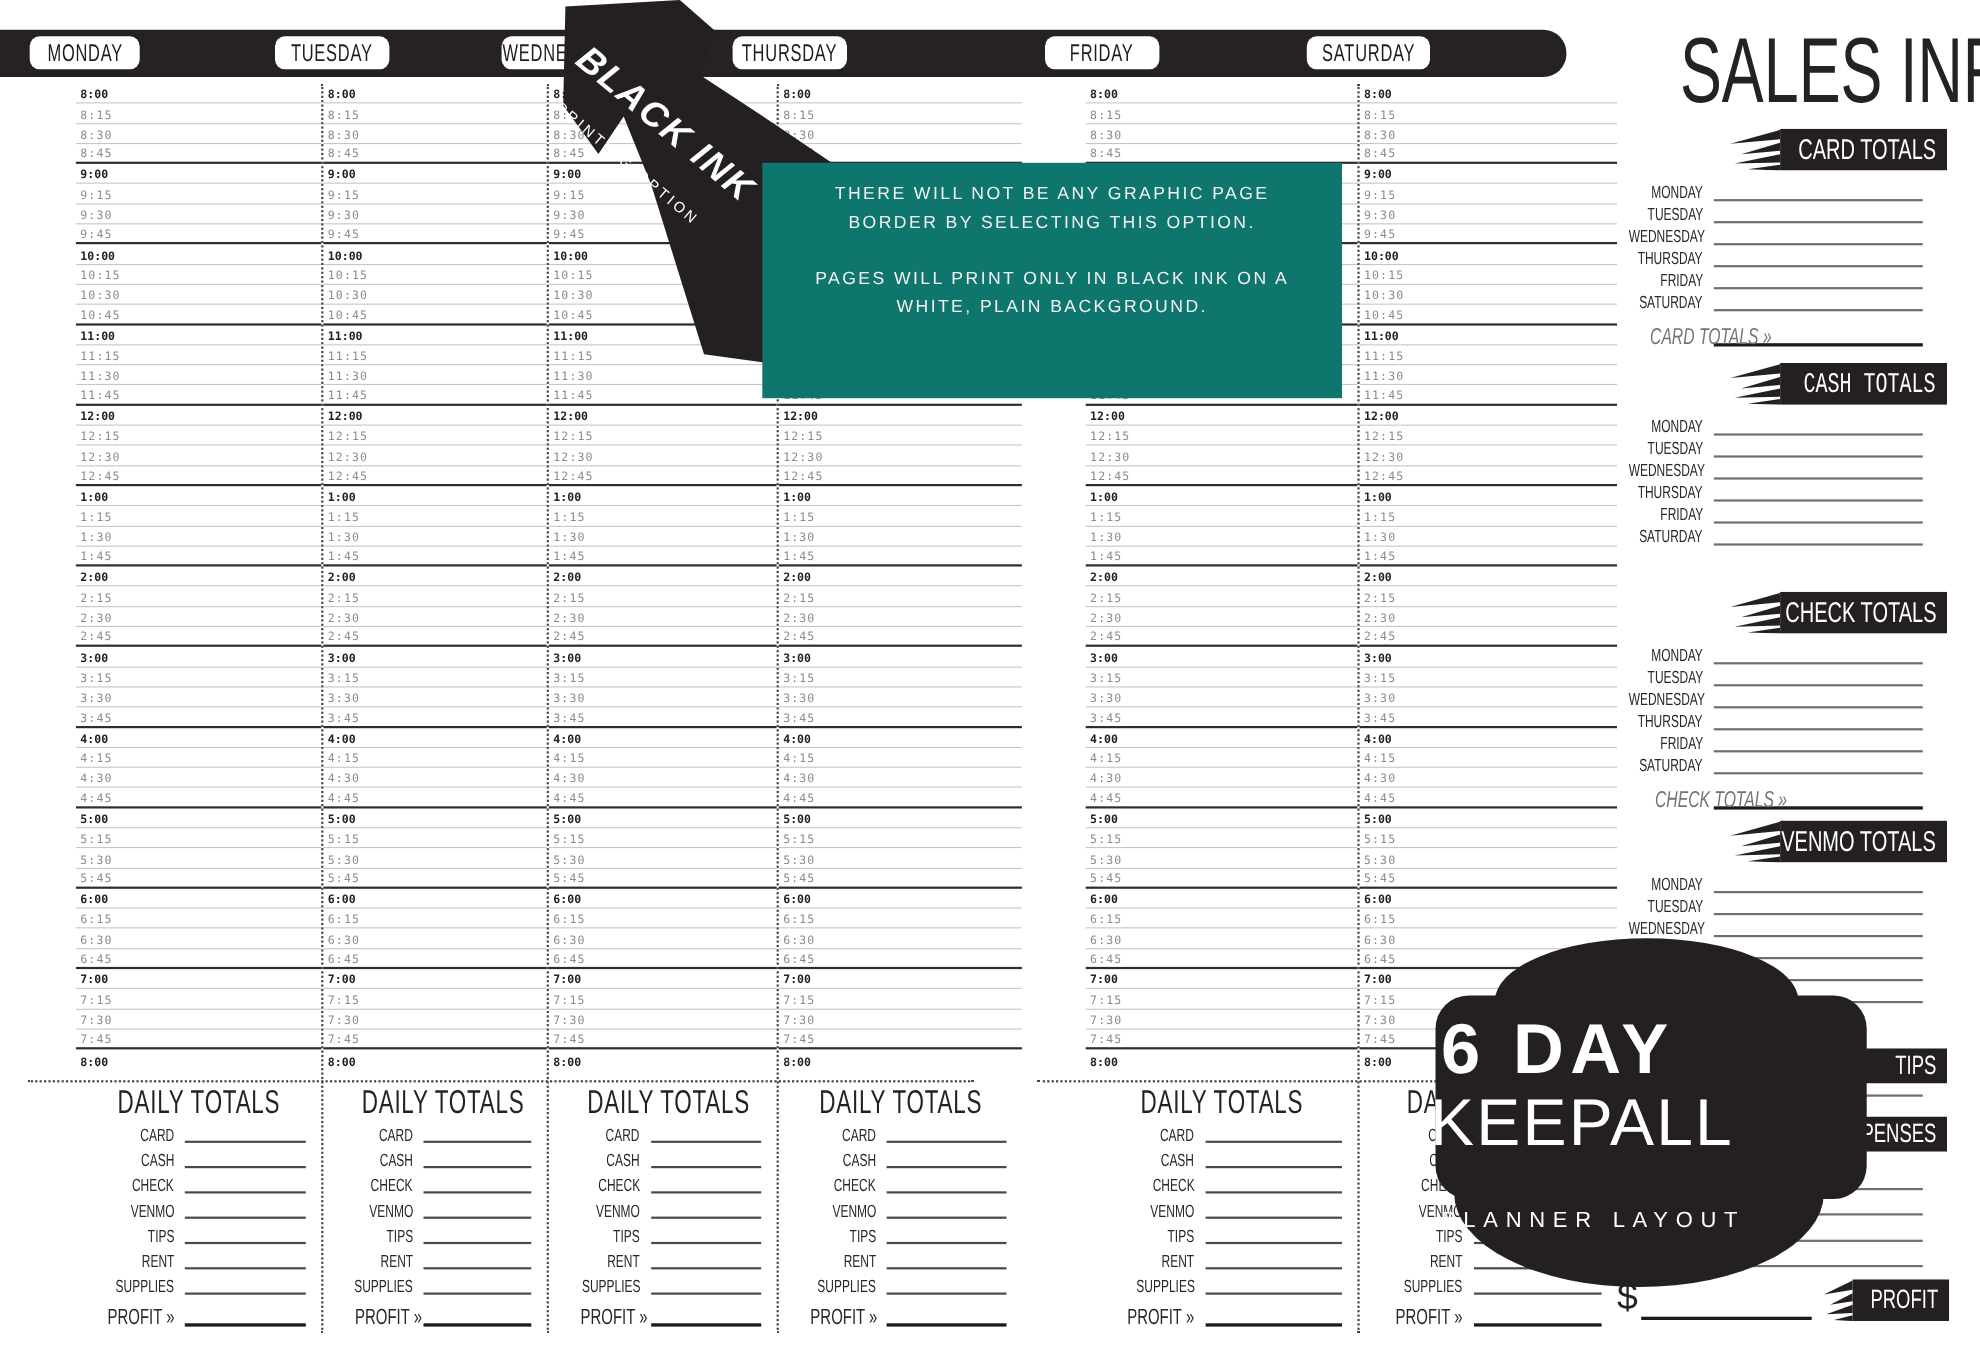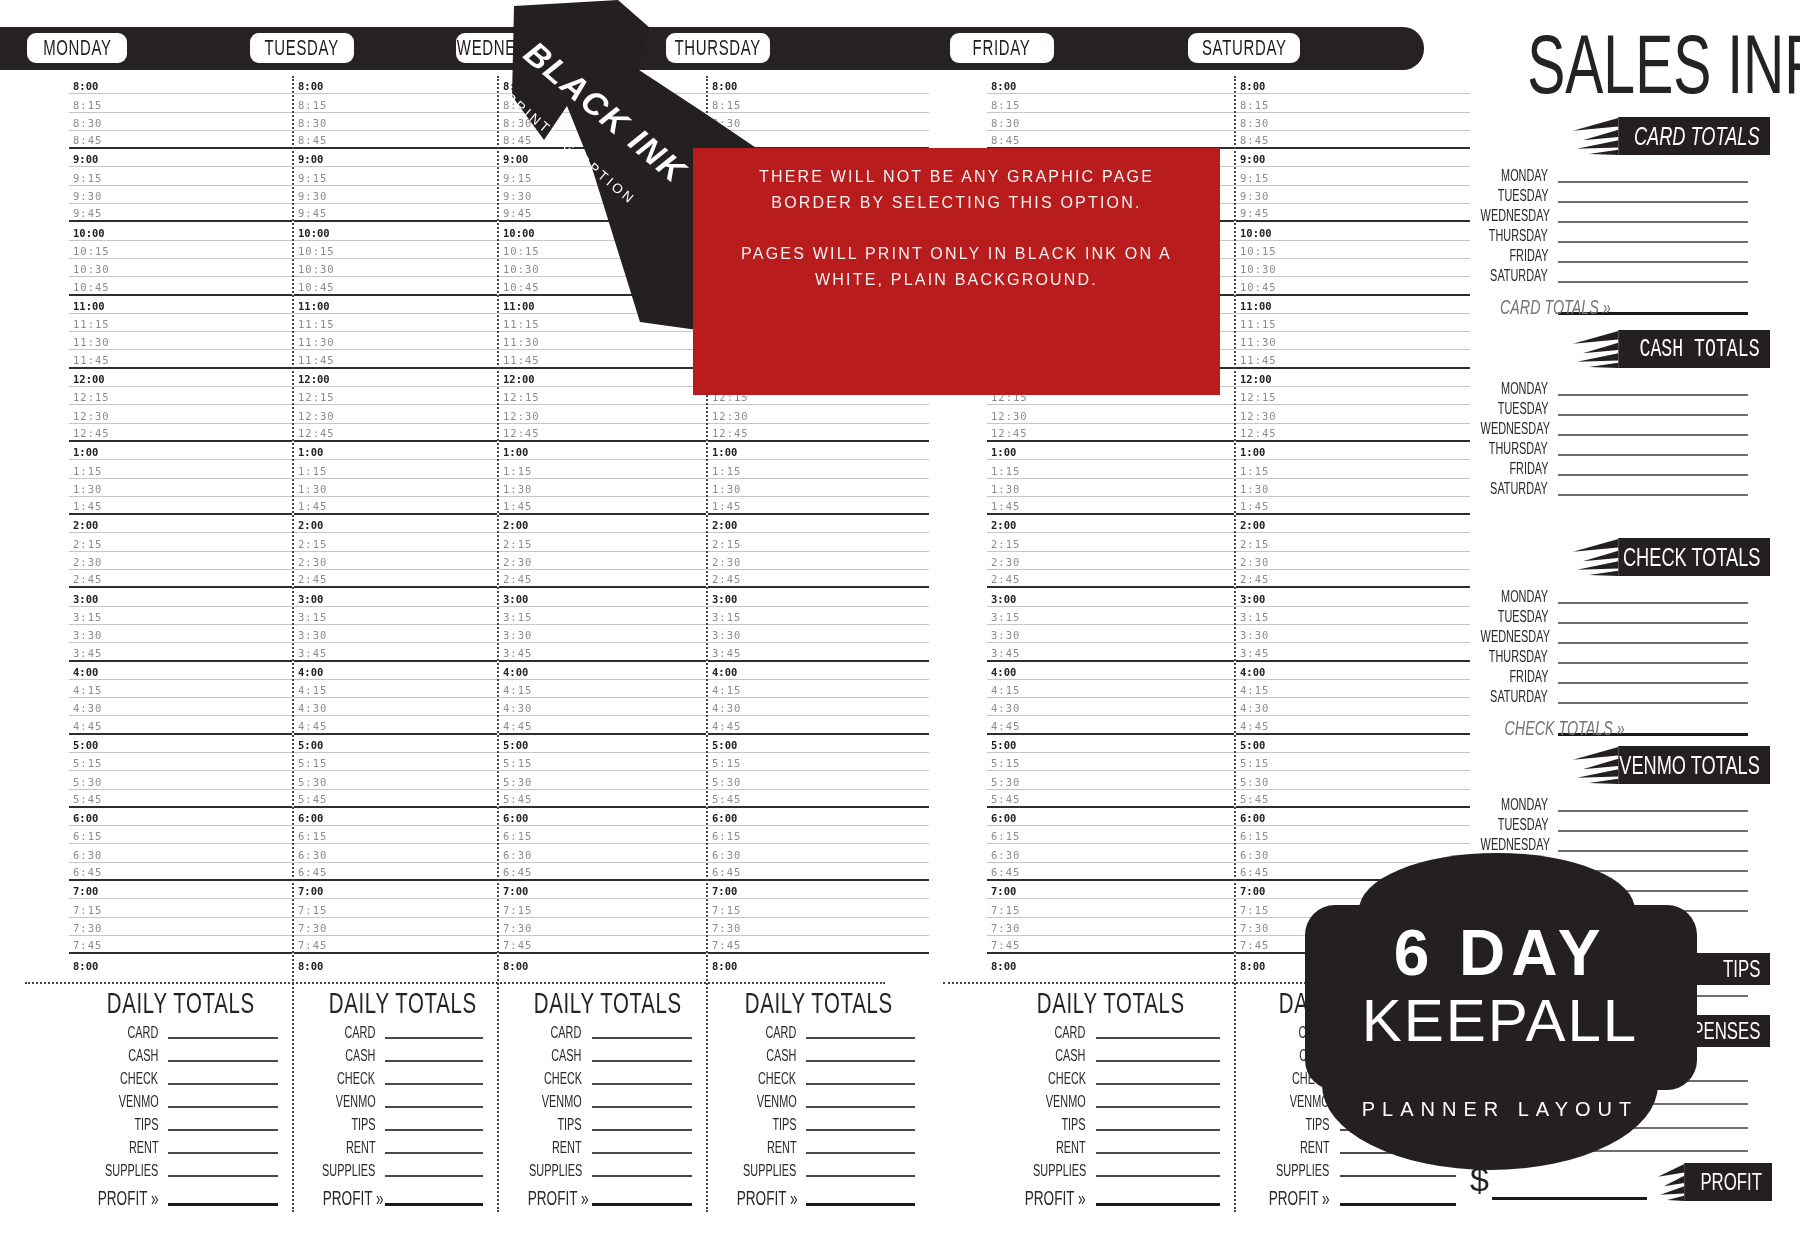--- a/index.html
+++ b/index.html
@@ -30,21 +30,21 @@
   .dt-row{display:flex;align-items:flex-end;height:23px;}
   .dt-lab{width:40%;text-align:right;font-size:16px;color:#2a2828;line-height:20px;}
   .dt-line{flex:1;border-bottom:2px solid #4a4a4a;margin:0 14px 4px 10px;}
   .dt-row.profit{height:27px;}
   .dt-row.profit .dt-lab{font-size:20px;}
   .dt-row.profit .dt-line{border-bottom:3px solid #1b1b1b;margin-bottom:2px;}
 
   .pagedots{border-top:2px dotted #454545;height:0;z-index:1;}
 
   
-  #callout-box{left:693px;top:148px;width:527px;height:247px;background:#b91c1c;z-index:5;
+  #callout-box{left:693px;top:148px;width:527px;height:214px;background:#0f766e;z-index:5;
                display:flex;flex-direction:column;align-items:center;box-sizing:border-box;padding-top:16px;}
   #callout-box p{margin:0 0 25px 0;color:#f2f2f2;font-size:16px;letter-spacing:2.2px;line-height:26px;
                  text-align:center;width:480px;}
   #arrow-svg{left:490px;top:0px;width:420px;height:345px;z-index:4;}
   #arrow-title{left:541px;top:34px;transform:rotate(40deg);transform-origin:0 0;color:#fff;
                font-size:33px;font-weight:bold;font-style:italic;letter-spacing:2px;z-index:4;}
   #arrow-sub{left:512px;top:90px;transform:rotate(40deg);transform-origin:0 0;color:#fff;
              font-size:13.5px;letter-spacing:3px;z-index:4;}
 
   
@@ -59,21 +59,21 @@
   .drow{display:flex;align-items:flex-end;height:20px;}
   .dlab{width:100px;text-align:right;font-size:16px;color:#2a2828;line-height:18px;}
   .dline{width:190px;margin-left:10px;border-bottom:2px solid #6e6e6e;margin-bottom:2px;}
   .totrow{display:flex;align-items:flex-end;height:30px;margin-top:4px;}
   .totlab{width:102px;text-align:right;font-size:21px;color:#737373;line-height:24px;font-style:italic;}
   .totline{width:190px;margin-left:8px;border-bottom:3px solid #1b1b1b;margin-bottom:4px;}
   .xline{position:absolute;left:110px;width:190px;height:0;border-bottom:2px solid #6e6e6e;z-index:2;}
 
   
   #badge-svg{left:1290px;top:845px;width:420px;height:330px;z-index:7;}
-  .badge-text{z-index:8;color:#fff;text-align:center;}
+  .badge-text{z-index:8;color:#fff;}
   #badge-l1{left:1310px;top:916px;width:380px;font-size:64px;font-weight:bold;letter-spacing:6px;}
   #badge-l2{left:1300px;top:986px;width:400px;font-size:60px;font-weight:normal;letter-spacing:2px;}
   #badge-l3{left:1310px;top:1098px;width:380px;font-size:20px;letter-spacing:7px;}
 
   #dollar{left:1468px;top:1160px;font-size:34px;color:#242222;z-index:3;}
 </style>
 </head>
 <body>
 
 <div id="app">
@@ -1217,21 +1217,21 @@
   <div id="arrow-sub" class="abs">PRINTING OPTION</div>
   <div id="callout-box" class="abs">
     <p>THERE WILL NOT BE ANY GRAPHIC PAGE BORDER BY SELECTING THIS OPTION.</p>
     <p>PAGES WILL PRINT ONLY IN BLACK INK ON A WHITE, PLAIN BACKGROUND.</p>
   </div>
 
   <div id="sidebar" class="abs">
     <div id="sales-title"><span class="cond">SALES INFO</span></div>
     <div id="sections">
         <div class="sec" style="top: 117px;">
-          <div class="banner" style="left: 125px; top: 0px; width: 197px; font-style: italic;">
+          <div class="banner" style="left: 125px; top: 0px; width: 197px;">
             <svg viewBox="0 0 200 36" preserveAspectRatio="none">
               <rect x="46" y="0" width="154" height="36" fill="#242021"></rect>
               <polygon fill="#242021" points="46,1 46,9 0,13"></polygon>
               <polygon fill="#242021" points="46,12 46,19 10,22"></polygon>
               <polygon fill="#242021" points="46,22 46,29 4,30"></polygon>
               <polygon fill="#242021" points="46,31 46,36 16,35"></polygon>
             </svg>
             <div class="btext"><span class="cond-r">CARD TOTALS</span></div>
           </div>
           <div style="margin-top: 48px;">

